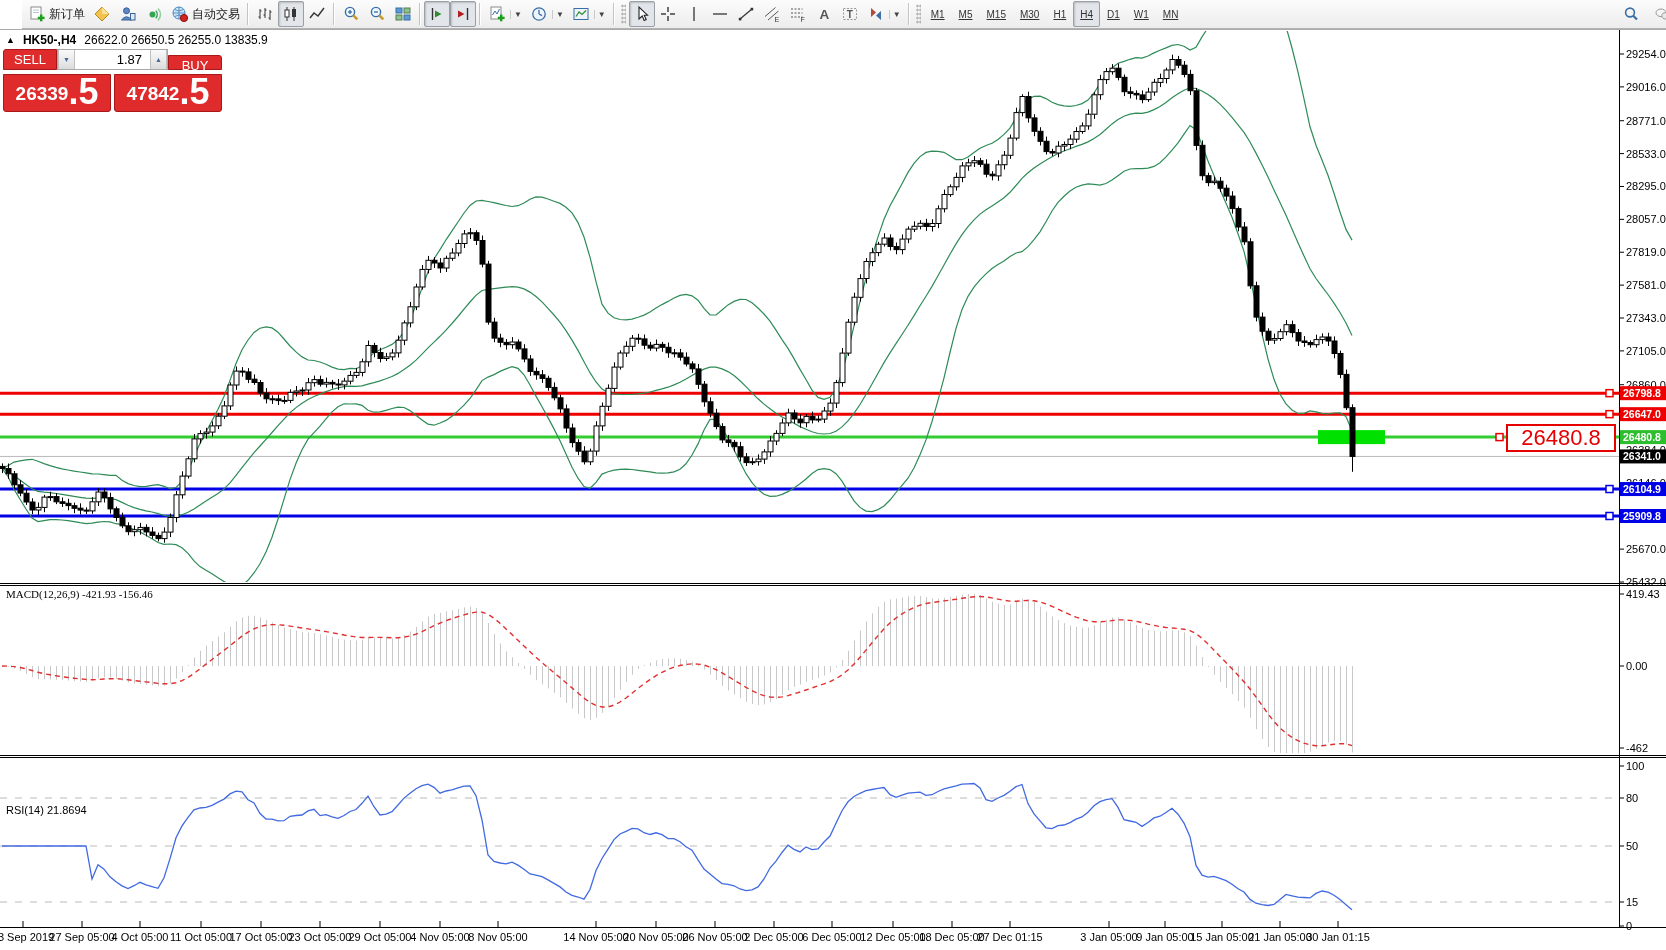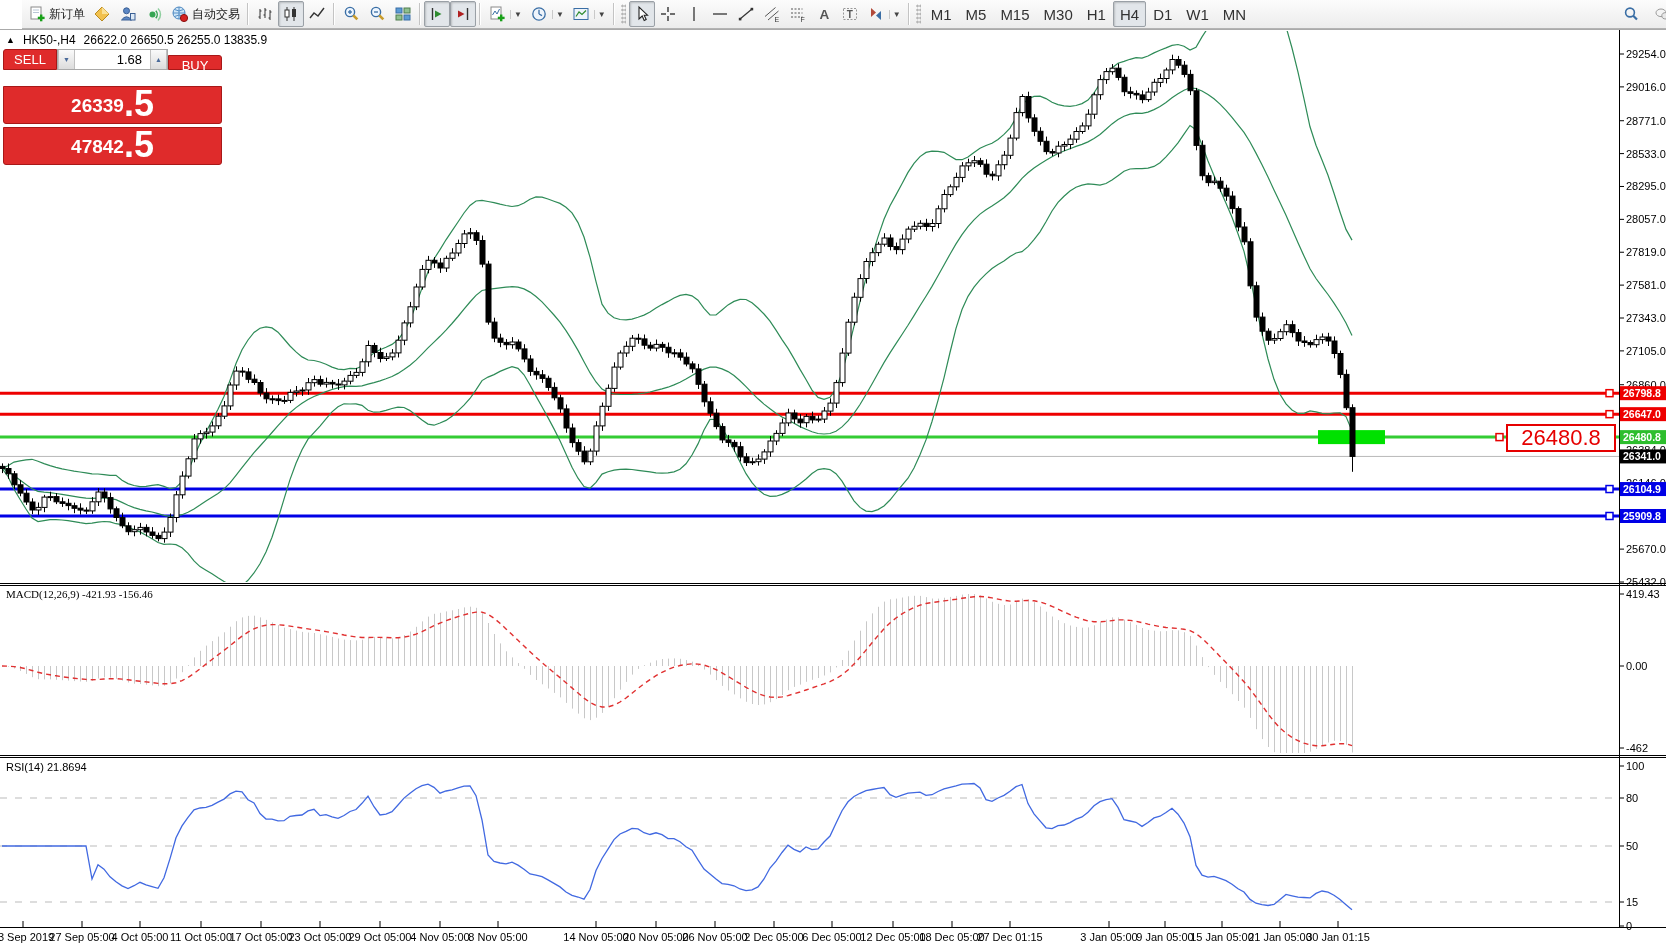--- a/index.html
+++ b/index.html
@@ -13,39 +13,39 @@
   .tb-sep{width:1px;height:22px;background:#c4c4c4;border-right:1px solid #fff;margin:0 3px;}
   .tb-handle{width:5px;height:20px;margin:0 3px;
     background-image:radial-gradient(#b5b5b5 1px,transparent 1.2px);background-size:3px 4px;}
   .tb-btn{display:flex;align-items:center;gap:3px;height:24px;padding:0 3px;
     border:1px solid transparent;border-radius:2px;background:transparent;cursor:default;
     font-family:"Liberation Sans",sans-serif;font-size:12px;color:#222;}
   .tb-btn.active{background:#e2e6ea;border:1px solid #9aa0a6;
     box-shadow:inset 1px 1px 2px rgba(0,0,0,.18);}
   .tb-btn .lbl{white-space:nowrap;}
   .tb-btn .caret{font-size:8px;color:#444;margin-left:1px;border-left:1px solid #c9c9c9;padding-left:3px;}
-  .tf .lbl{font-size:15px;color:#333;padding:0 3px;}
+  .tf .lbl{font-size:10px;color:#333;padding:0 3px;text-decoration:underline;}
   .tb-right{margin-left:auto;display:flex;align-items:center;gap:6px;padding-right:10px;}
   
   .sym-header{position:absolute;left:6px;top:33px;font-size:12px;color:#000;
     display:flex;gap:8px;align-items:center;z-index:20;}
   .sym-header .tri{font-size:9px;}
-  .sym-header b{font-weight:normal;}
+  .sym-header b{font-weight:bold;}
   .trade-panel{position:absolute;left:3px;top:49px;width:219px;z-index:25;}
   .tp-row1{display:flex;height:21px;gap:0;}
   .sellbtn,.buybtn{width:52px;background:#df2b2b;border:1px solid #a81818;color:#fff;
     font-size:13px;text-align:center;line-height:19px;cursor:pointer;}
   .sellbtn{border-radius:3px 0 0 0;}
   .buybtn{border-radius:0 3px 0 0;margin-top:6px;}
   .vol{flex:1;display:flex;border:1px solid #a9a9a9;background:#fff;}
   .vol button{width:17px;border:none;background:linear-gradient(#fafafa,#dcdcdc);
     border-left:1px solid #c0c0c0;border-right:1px solid #c0c0c0;
     font-size:7px;color:#4a6a9a;padding:0;cursor:pointer;}
   .vol .val{flex:1;text-align:right;font-size:13px;line-height:19px;padding-right:8px;color:#000;}
-  .tp-row2{display:flex;gap:3px;margin-top:16px;height:38px;flex-direction:column;}
+  .tp-row2{display:flex;gap:3px;margin-top:4px;height:38px;}
   .bigprice{flex:1;background:#df2b2b;border:1px solid #a81818;border-radius:0 0 3px 3px;
     color:#fff;display:flex;align-items:flex-end;justify-content:center;cursor:pointer;
     padding-bottom:2px;}
   .bigprice .int{font-size:19px;font-weight:bold;line-height:30px;}
   .bigprice .frac{font-size:36px;font-weight:bold;line-height:34px;}
   .pane-label{position:absolute;left:6px;font-size:11px;color:#000;z-index:20;}
   .callout{position:absolute;left:1506px;top:424px;width:106px;height:24px;z-index:22;
     border:2px solid #e60000;background:#fff;color:#e60000;font-size:22px;
     text-align:center;line-height:24px;}
   .cn-annotation{position:absolute;left:1438px;top:484px;z-index:21;
@@ -1159,34 +1159,34 @@
     <span class="tri">▲</span>
     <b>HK50-,H4</b>
     <span>26622.0 26650.5 26255.0 13835.9</span>
   </div>
 
   <div class="trade-panel">
     <div class="tp-row1">
       <div class="sellbtn">SELL</div>
       <div class="vol">
         <button>▼</button>
-        <div class="val">1.68</div>
+        <div class="val">1.87</div>
         <button>▲</button>
       </div>
       <div class="buybtn">BUY</div>
     </div>
     <div class="tp-row2">
       <div class="bigprice">
         <span class="int">26339</span>
           <span class="frac">.5</span>
       </div>
       <div class="bigprice">
         <span class="int">47842</span>
           <span class="frac">.5</span>
       </div>
     </div>
   </div>
 
   <div class="pane-label" style="top:588px;font-family:Liberation Serif, serif;">MACD(12,26,9) -421.93 -156.46</div>
-  <div class="pane-label" style="top:761px;">RSI(14) 21.8694</div>
+  <div class="pane-label" style="top:804px;">RSI(14) 21.8694</div>
 
   <div class="callout">26480.8</div>
 </div>
 
 </body></html>

